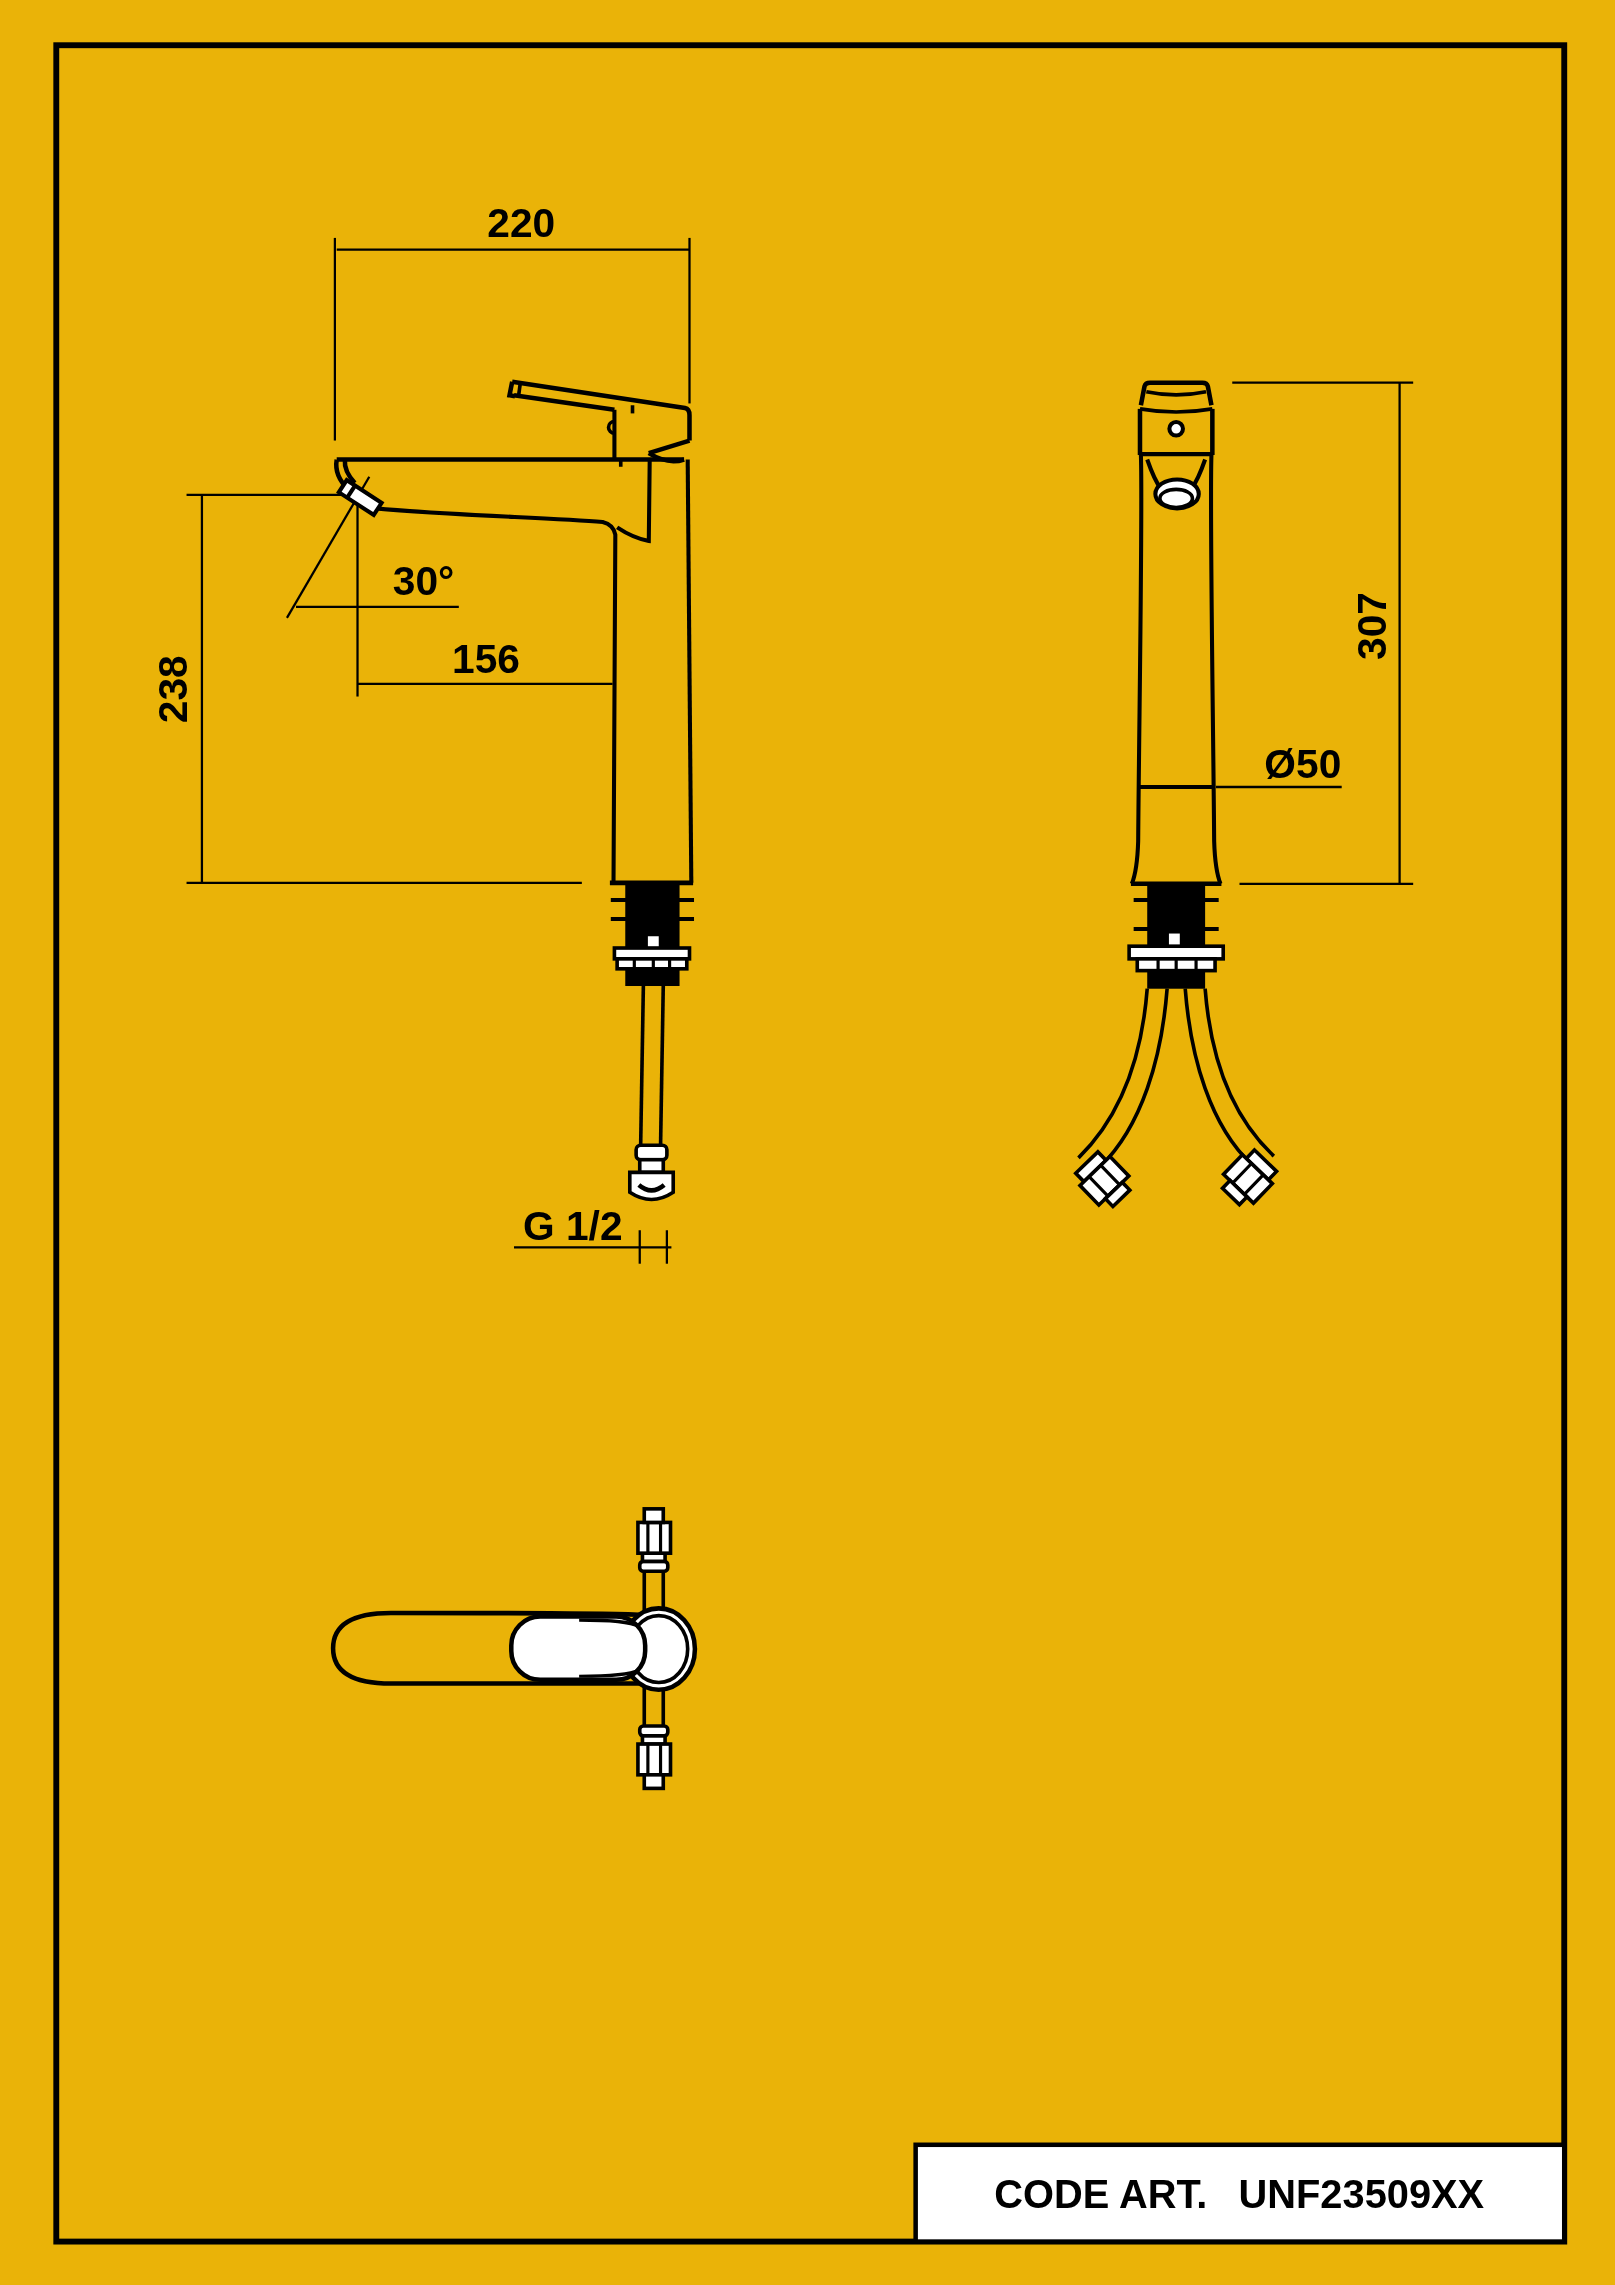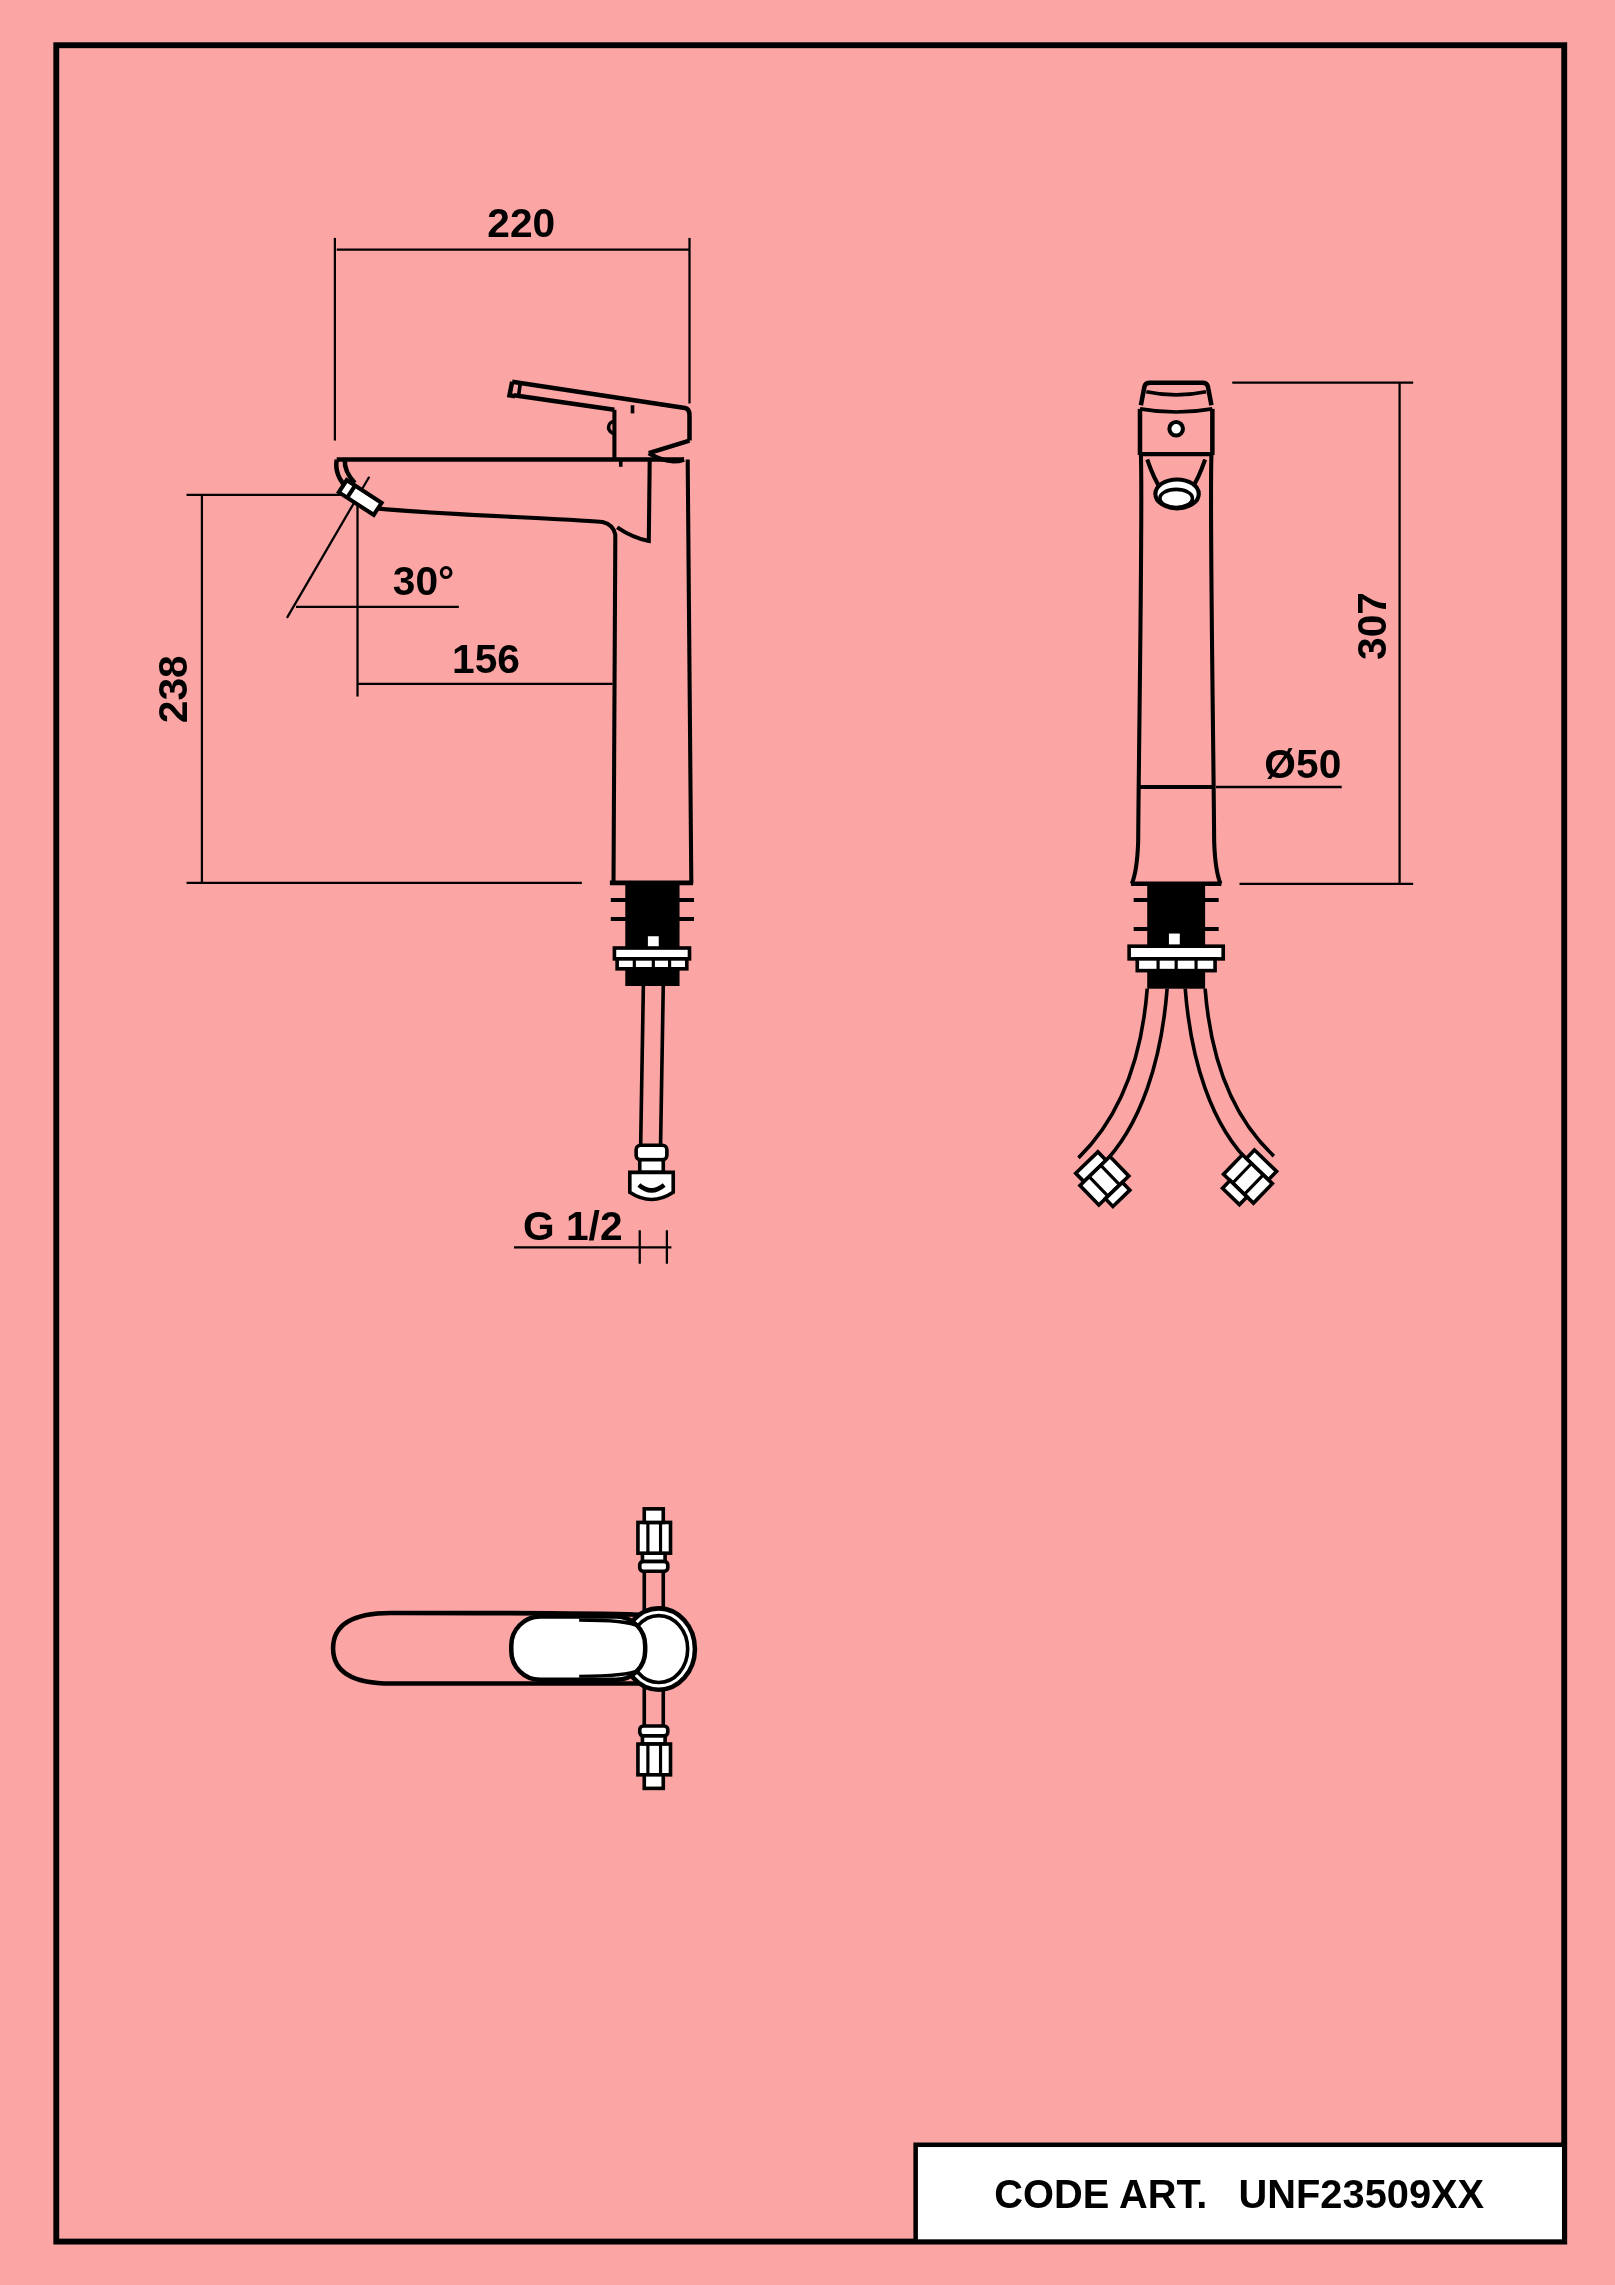--- a/index.html
+++ b/index.html
@@ -1,19 +1,19 @@
 <!DOCTYPE html>
 <html style="font-size:14.5px"><head>
 <meta charset="utf-8">
 <style>
   html,body { margin:0; padding:0; background:#e8e8e8; }
   .sheet {
     position:relative;
     width:1616px; height:2285px;
-    background:#fca5a5;
+    background:#eab308;
     font-family:"Liberation Sans", sans-serif;
   }
   svg { position:absolute; left:0; top:0; }
   .dim-label {
     font-family:"Liberation Sans", sans-serif;
     font-weight:bold;
     font-size:45px;
     fill:#000;
   }
   .title-label {

